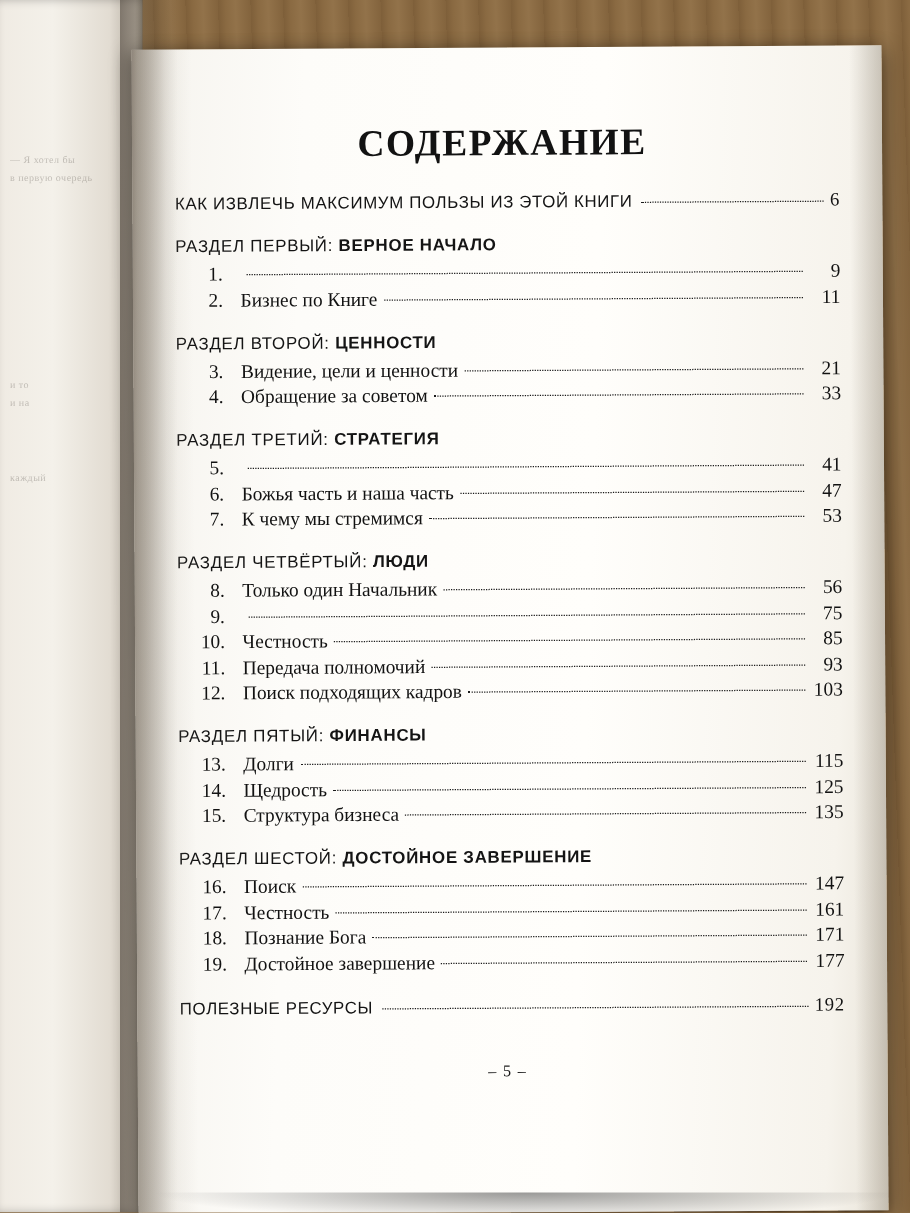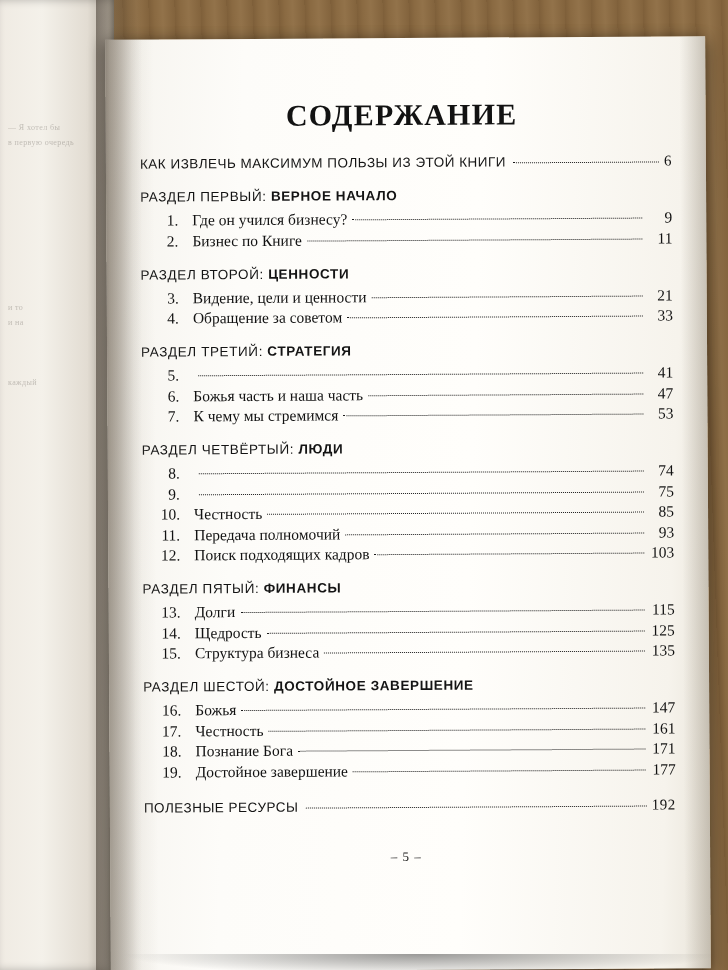--- a/index.html
+++ b/index.html
@@ -253,21 +253,20 @@
         <span class="lbl">КАК ИЗВЛЕЧЬ МАКСИМУМ ПОЛЬЗЫ ИЗ ЭТОЙ КНИГИ</span>
         <span class="dots"></span>
         <span class="pg">6</span>
       </div>
 
       <div id="sections">
           <div class="section-head"><span class="sec-name">РАЗДЕЛ ПЕРВЫЙ: </span><span class="sec-title">ВЕРНОЕ НАЧАЛО</span></div>
           <div class="chapters">
             <div class="ch-row">
               <span class="num">1.</span>
-              <span class="title">Где он учился бизнесу?</span>
               <span class="dots"></span>
               <span class="pg">9</span>
             </div>
             <div class="ch-row">
               <span class="num">2.</span>
               <span class="title">Бизнес по Книге</span>
               <span class="dots"></span>
               <span class="pg">11</span>
             </div>
           </div>
@@ -303,22 +302,23 @@
               <span class="num">7.</span>
               <span class="title">К чему мы стремимся</span>
               <span class="dots"></span>
               <span class="pg">53</span>
             </div>
           </div>
           <div class="section-head"><span class="sec-name">РАЗДЕЛ ЧЕТВЁРТЫЙ: </span><span class="sec-title">ЛЮДИ</span></div>
           <div class="chapters">
             <div class="ch-row">
               <span class="num">8.</span>
-              <span class="dots"></span>
-              <span class="pg">74</span>
+              <span class="title">Только один Начальник</span>
+              <span class="dots"></span>
+              <span class="pg">56</span>
             </div>
             <div class="ch-row">
               <span class="num">9.</span>
               <span class="dots"></span>
               <span class="pg">75</span>
             </div>
             <div class="ch-row">
               <span class="num">10.</span>
               <span class="title">Честность</span>
               <span class="dots"></span>
@@ -355,21 +355,21 @@
               <span class="num">15.</span>
               <span class="title">Структура бизнеса</span>
               <span class="dots"></span>
               <span class="pg">135</span>
             </div>
           </div>
           <div class="section-head"><span class="sec-name">РАЗДЕЛ ШЕСТОЙ: </span><span class="sec-title">ДОСТОЙНОЕ ЗАВЕРШЕНИЕ</span></div>
           <div class="chapters">
             <div class="ch-row">
               <span class="num">16.</span>
-              <span class="title">Божья</span>
+              <span class="title">Поиск</span>
               <span class="dots"></span>
               <span class="pg">147</span>
             </div>
             <div class="ch-row">
               <span class="num">17.</span>
               <span class="title">Честность</span>
               <span class="dots"></span>
               <span class="pg">161</span>
             </div>
             <div class="ch-row">

